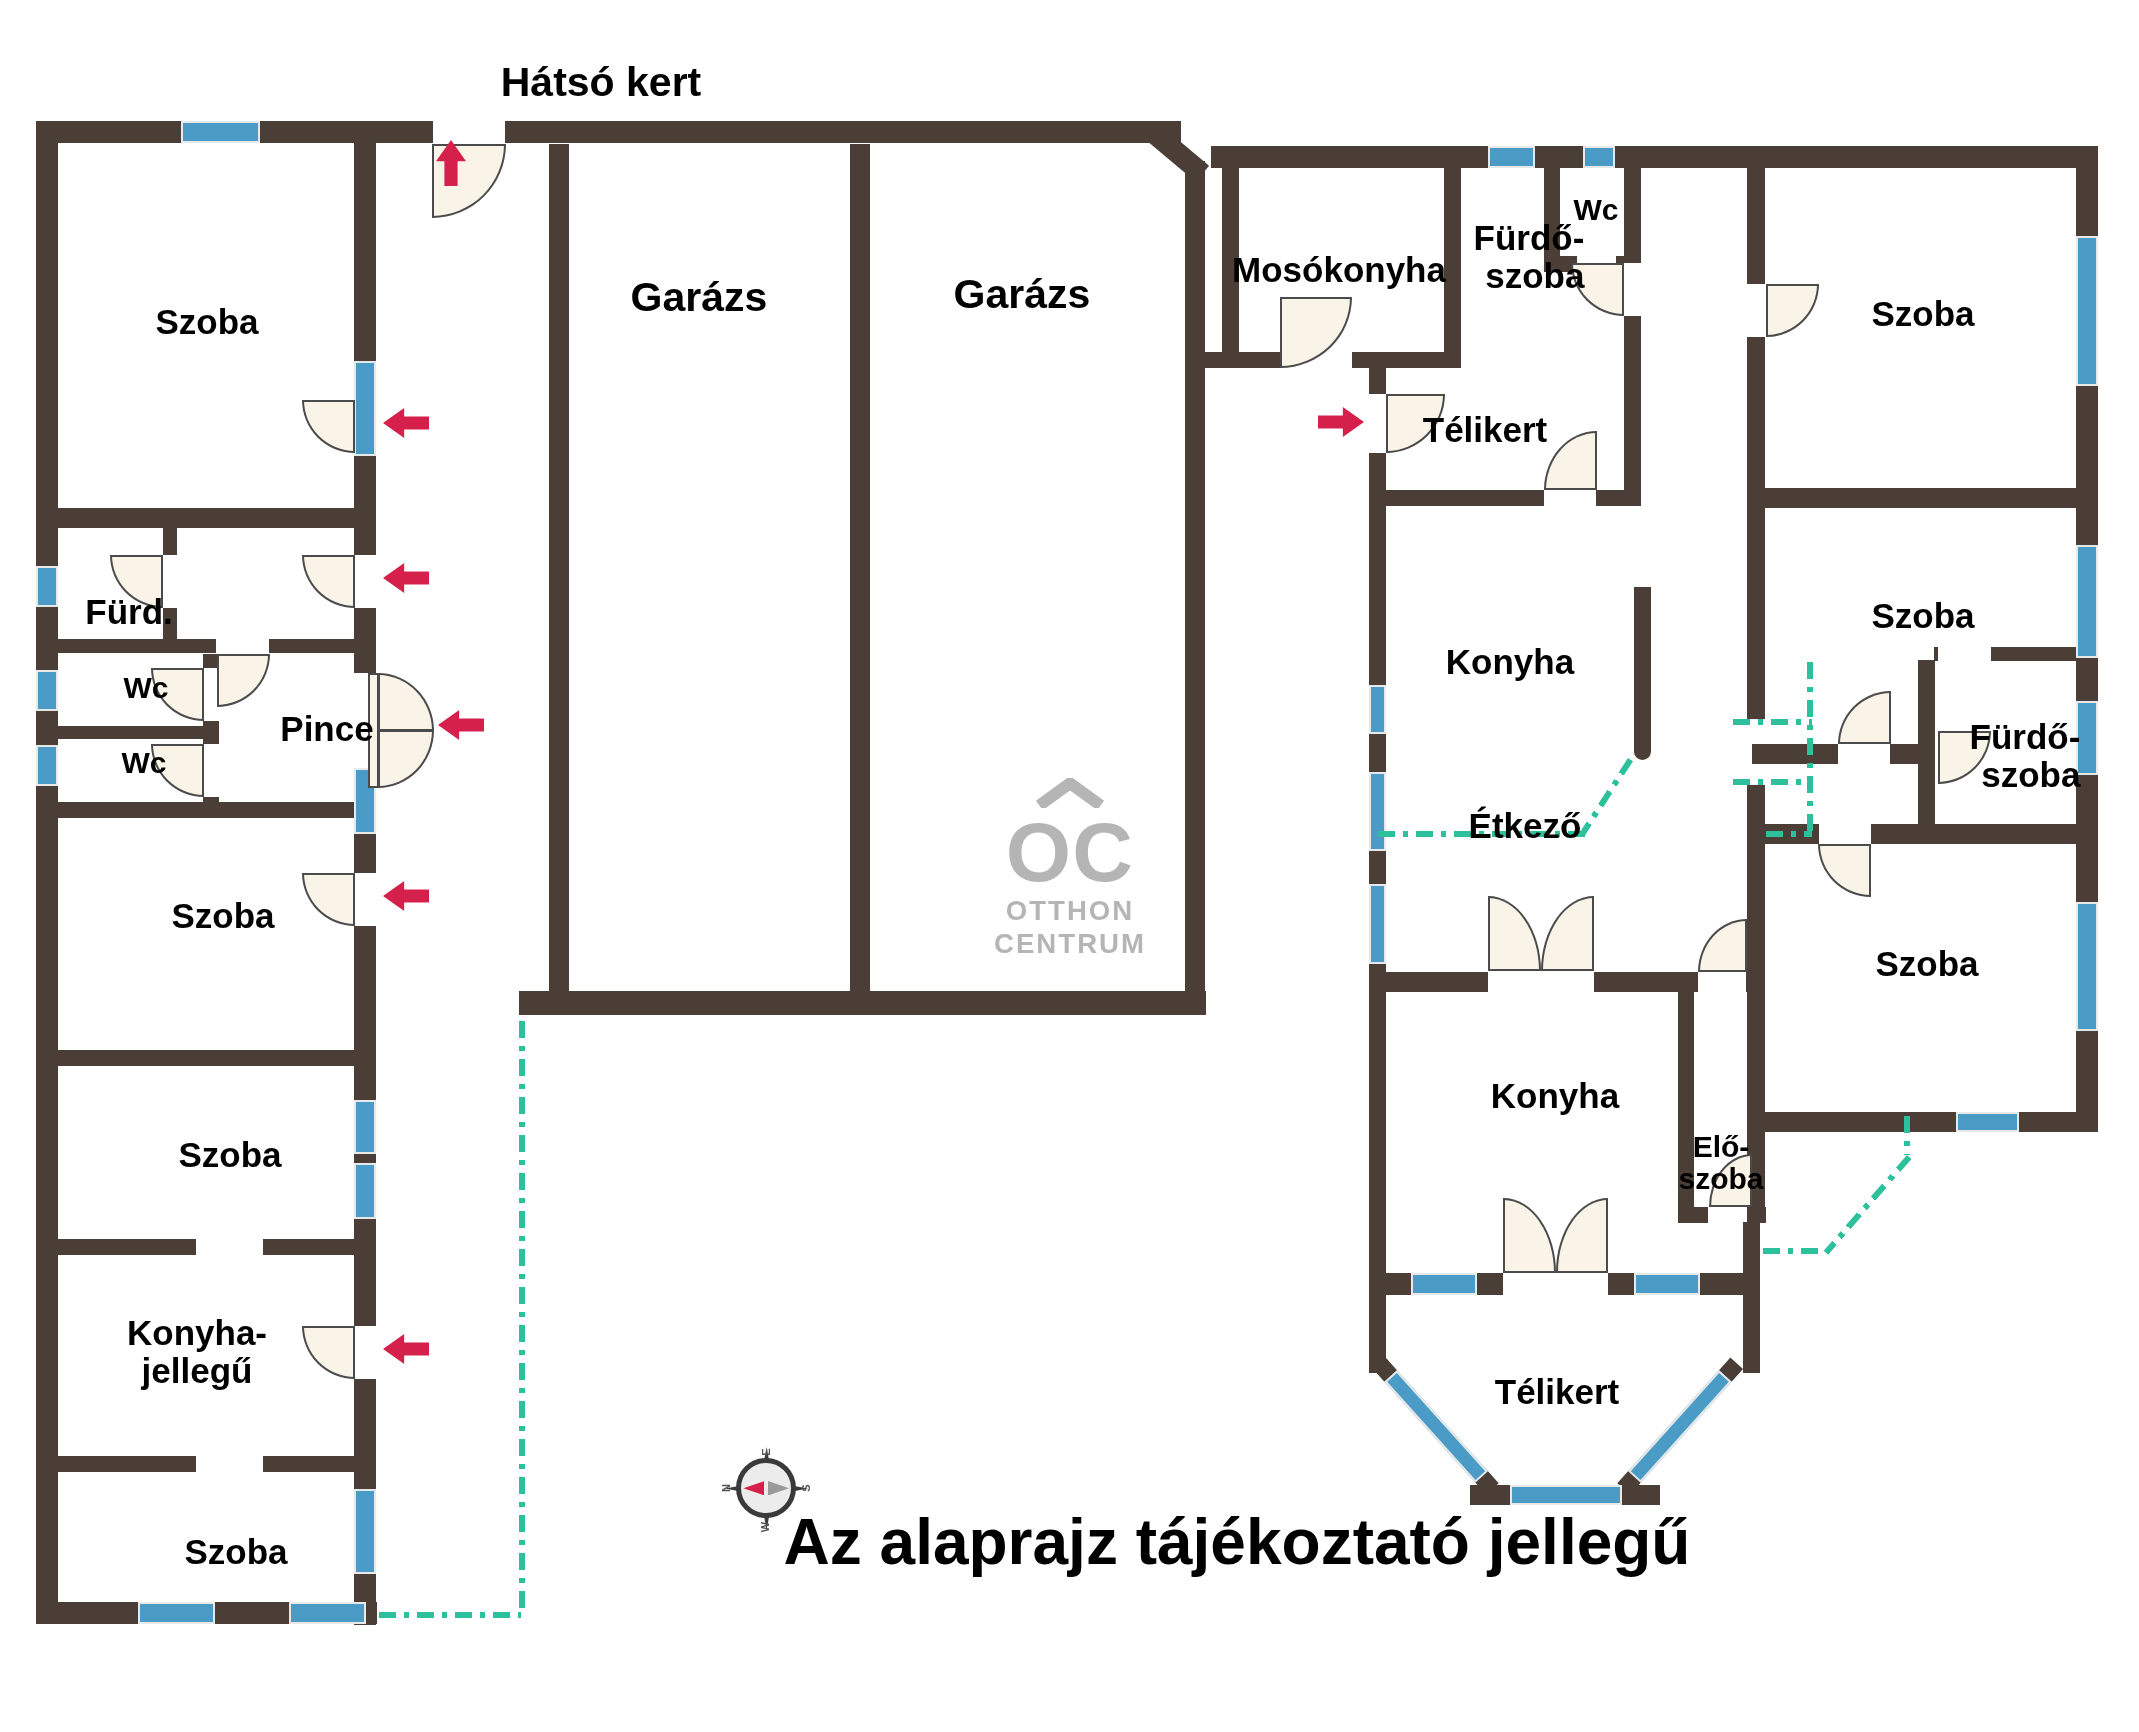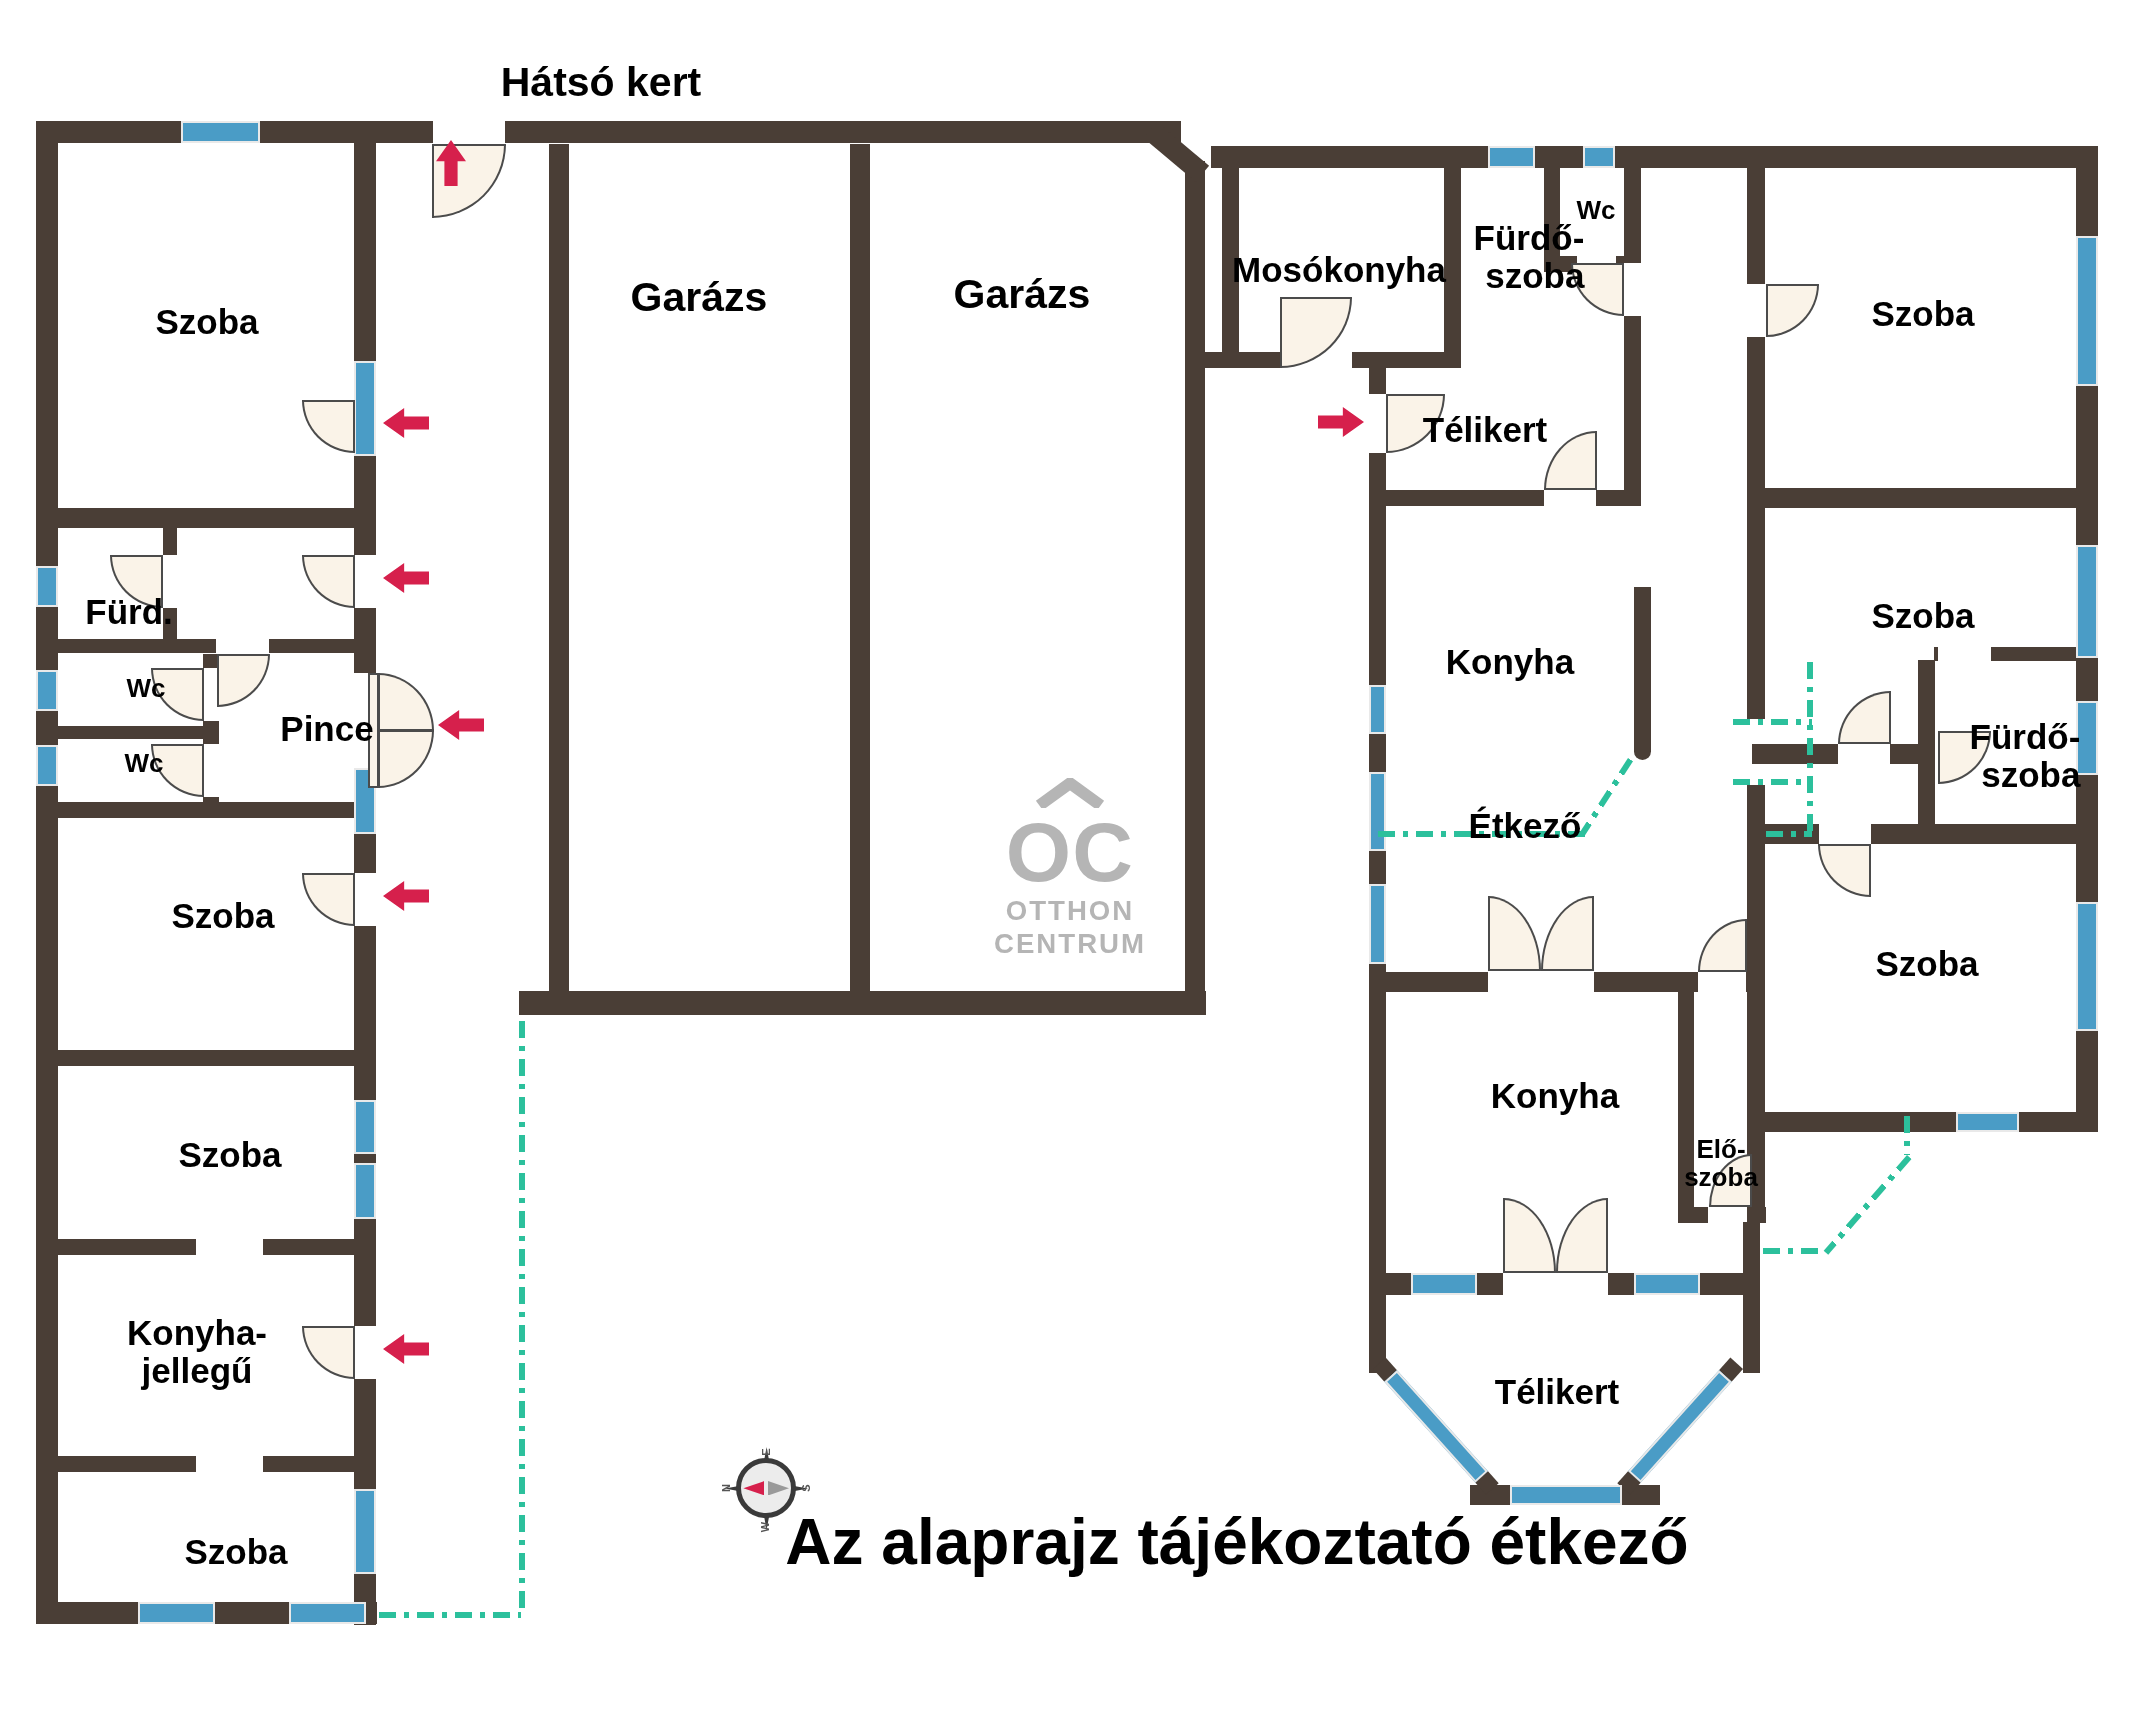--- a/index.html
+++ b/index.html
@@ -16,21 +16,21 @@
   .d.bl{border-bottom-left-radius:100%;}
   .d.br{border-bottom-right-radius:100%;}
   .ar{position:absolute;width:46px;height:30px;background:var(--arrow,#d6204c);
       clip-path:polygon(0% 50%,46% 0%,46% 28%,100% 28%,100% 72%,46% 72%,46% 100%);}
   .ar.up{transform:rotate(90deg);}
   .ar.right{transform:scaleX(-1);}
   .dh{position:absolute;height:5.9px;background:repeating-linear-gradient(to right,var(--boundary,#2cc09c) 0 17px,transparent 17px 25px,var(--boundary,#2cc09c) 25px 30px,transparent 30px 38px);}
   .dv{position:absolute;width:5.9px;background:repeating-linear-gradient(to bottom,var(--boundary,#2cc09c) 0 17px,transparent 17px 25px,var(--boundary,#2cc09c) 25px 30px,transparent 30px 38px);}
   .lab{position:absolute;transform:translate(-50%,-50%);font-weight:bold;font-size:35px;color:var(--text,#000);
        white-space:pre-line;text-align:center;line-height:1.08;}
-  .s46{font-size:26px;} .s60{font-size:41px;} .big{font-size:64px;white-space:nowrap;}
+  .s46{font-size:30px;} .s60{font-size:41px;} .big{font-size:64px;white-space:nowrap;}
   .gray{color:var(--logo,#b5b5b5);}
   .logo-oc{position:absolute;transform:translate(-50%,0);font-size:84px;font-weight:bold;letter-spacing:1.3px;}
   .logo-line{position:absolute;transform:translate(-50%,0);font-size:27.6px;font-weight:bold;letter-spacing:2px;}
   .spike{position:absolute;background:#3a3a3a;}
   .cl{position:absolute;font-size:11px;font-weight:bold;color:#555;}
 </style>
 </head>
 <body>
 
 <div id="plan">
@@ -225,21 +225,21 @@
   <div class="lab" style="left:2025px;top:756px;text-align:right">Fürdő-
 szoba</div>
   <div class="lab" style="left:1525px;top:826px">Étkező</div>
   <div class="lab" style="left:1927px;top:964px">Szoba</div>
   <div class="lab" style="left:1555px;top:1096px">Konyha</div>
   <div class="lab s46" style="left:1721px;top:1163px">Elő-
 szoba</div>
   <div class="lab" style="left:1557px;top:1392px">Télikert</div>
 
   <div class="lab s60" style="left:601px;top:82px">Hátsó kert</div>
-  <div class="lab big" style="left:1237px;top:1543px">Az alaprajz tájékoztató étkező</div>
+  <div class="lab big" style="left:1237px;top:1543px">Az alaprajz tájékoztató jellegű</div>
 
   <div style="position:absolute;left:1070px;top:778px;width:0;height:0">
     <svg width="72" height="30" viewBox="0 0 110 46" style="position:absolute;left:-36px;top:0">
       <path d="M8 42 L55 8 L102 42" stroke="#b5b5b5" stroke-width="18" fill="none"></path>
     </svg>
     <div class="logo-oc gray" style="left:0;top:26px">OC</div>
     <div class="logo-line gray" style="left:0;top:117px">OTTHON</div>
     <div class="logo-line gray" style="left:0;top:150px">CENTRUM</div>
   </div>
 

